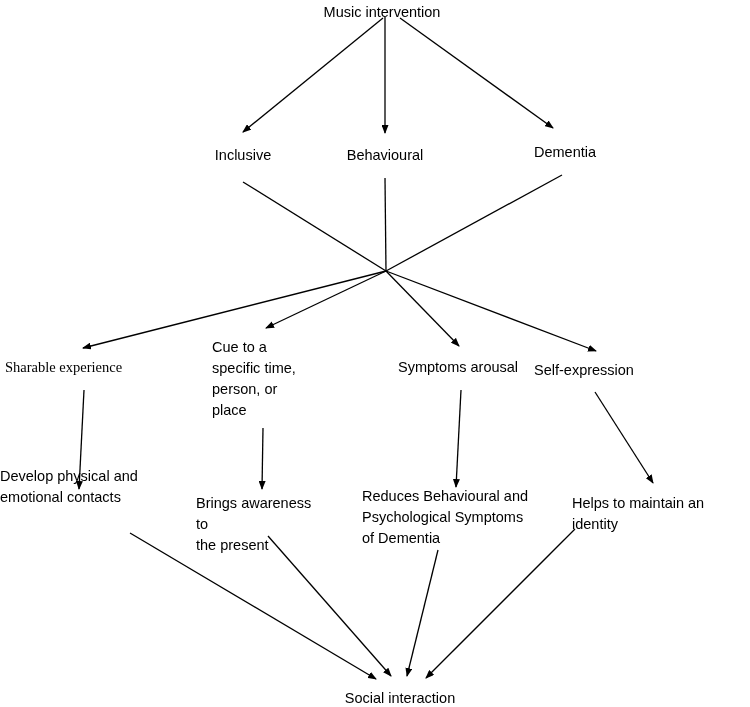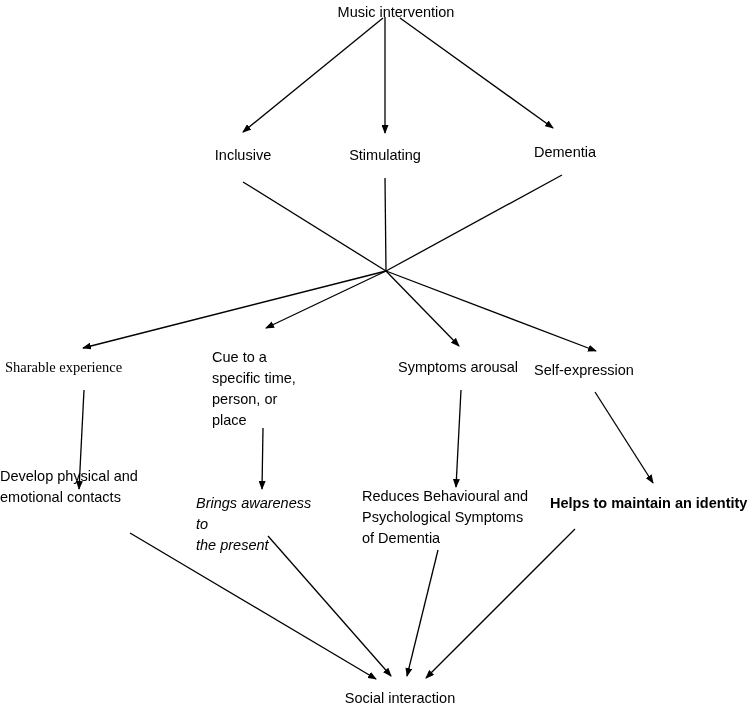--- a/index.html
+++ b/index.html
@@ -67,36 +67,36 @@
         <line x1="461" y1="390" x2="456" y2="487" stroke="#000000" stroke-width="1.3" marker-end="url(#arrowhead)"></line>
         <line x1="595" y1="392" x2="653" y2="483" stroke="#000000" stroke-width="1.3" marker-end="url(#arrowhead)"></line>
         <line x1="130" y1="533" x2="376" y2="679" stroke="#000000" stroke-width="1.3" marker-end="url(#arrowhead)"></line>
         <line x1="268" y1="536" x2="391" y2="676" stroke="#000000" stroke-width="1.3" marker-end="url(#arrowhead)"></line>
         <line x1="438" y1="550" x2="407" y2="676" stroke="#000000" stroke-width="1.3" marker-end="url(#arrowhead)"></line>
         <line x1="575" y1="529" x2="426" y2="678" stroke="#000000" stroke-width="1.3" marker-end="url(#arrowhead)"></line>
       </g>
   </svg>
 
   <div id="nodes-layer">
-      <div class="node center" style="left: 396px; top: 2px;">Music intervention</div>
+      <div class="node center" style="left: 382px; top: 2px;">Music intervention</div>
       <div class="node center" style="left: 243px; top: 145px; text-align: right;">Inclusive</div>
-      <div class="node center" style="left: 385px; top: 145px;">Stimulating</div>
+      <div class="node center" style="left: 385px; top: 145px;">Behavioural</div>
       <div class="node center" style="left: 565px; top: 142px;">Dementia</div>
       <div class="node left" style="left: 5px; top: 357px; font-family: Liberation Serif, serif;">Sharable experience</div>
-      <div class="node left" style="left: 212px; top: 347px;">Cue to a
+      <div class="node left" style="left: 212px; top: 337px;">Cue to a
 specific time,
 person, or
 place</div>
       <div class="node left" style="left: 398px; top: 357px;">Symptoms arousal</div>
       <div class="node left" style="left: 534px; top: 360px;">Self-expression</div>
       <div class="node left" style="left: 0px; top: 466px;">Develop physical and
 emotional contacts</div>
-      <div class="node left" style="left: 196px; top: 493px; font-style: italic;">Brings awareness
+      <div class="node left" style="left: 196px; top: 493px;">Brings awareness
 to
 the present</div>
       <div class="node left" style="left: 362px; top: 486px;">Reduces Behavioural and
 Psychological Symptoms
 of Dementia</div>
-      <div class="node left" style="left: 550px; top: 493px; font-weight: bold;">Helps to maintain an identity</div>
+      <div class="node left" style="left: 572px; top: 493px;">Helps to maintain an identity</div>
       <div class="node center" style="left: 400px; top: 688px;">Social interaction</div>
     </div>
 
 </div>
 
 </body></html>

